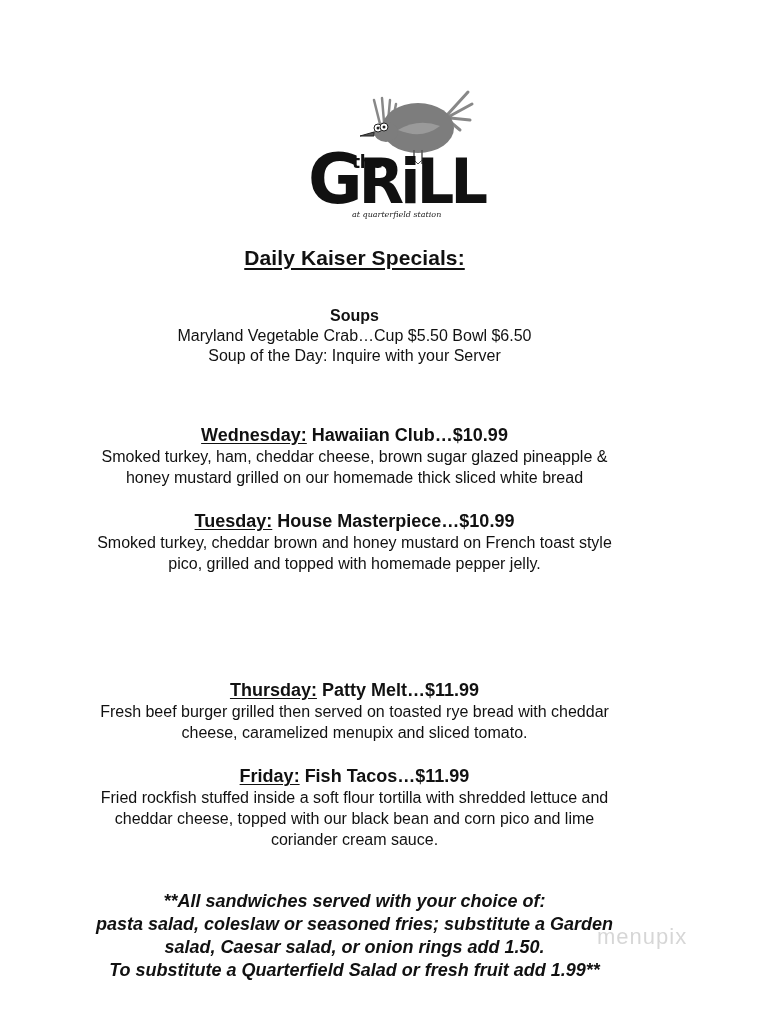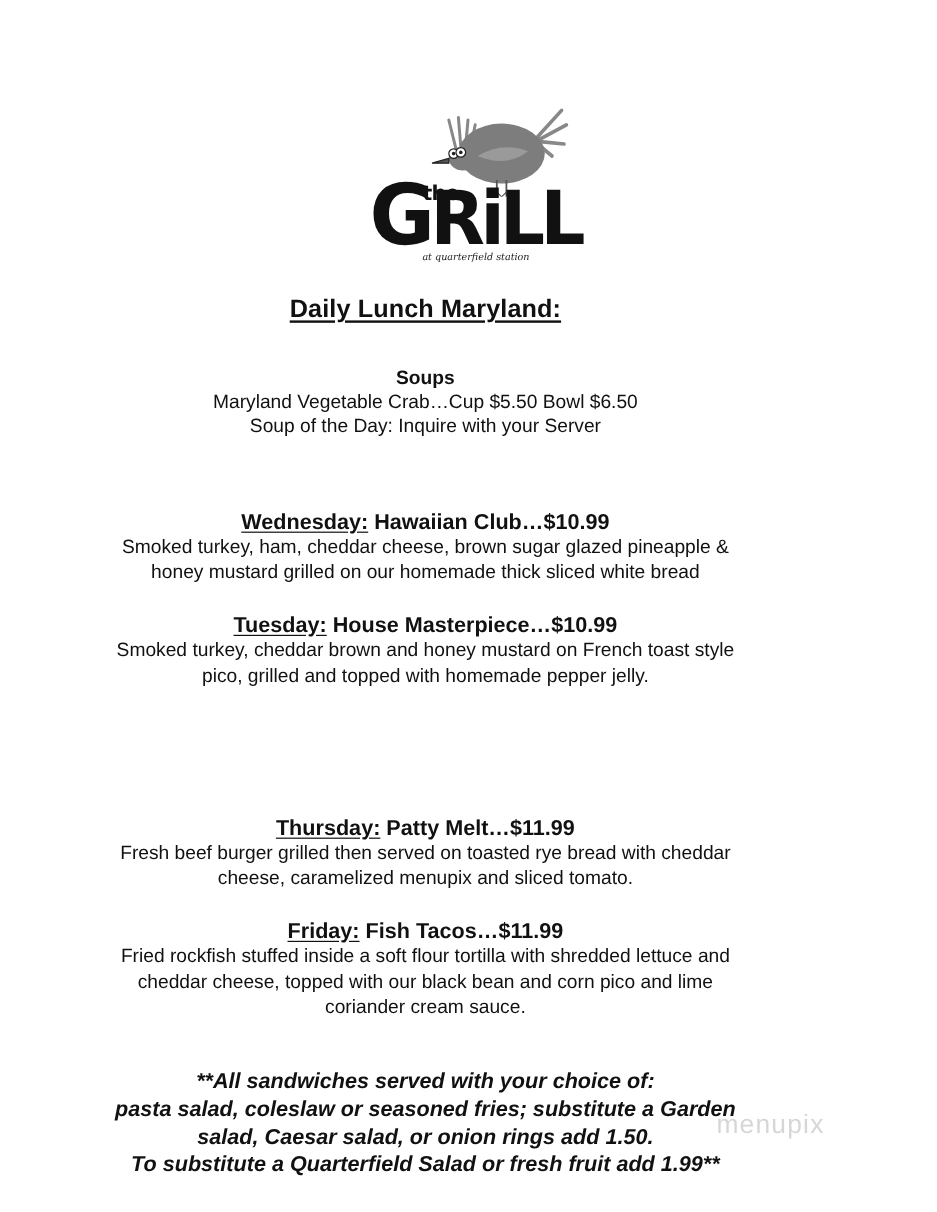--- a/index.html
+++ b/index.html
@@ -143,21 +143,21 @@
       <path d="M74 48 L60 52 L74 52 Z" fill="#555" stroke="#222" stroke-width="1"></path>
 
       <path d="M114 66 L114 80 M122 66 L122 80" stroke="#555" stroke-width="1.5"></path>
       <path d="M110 80 L114 76 L118 80 M118 80 L122 76 L126 80" stroke="#555" stroke-width="1" fill="none"></path>
     </svg>
   </div>
   <div class="logo-the">the</div>
   <div class="logo-grill"><span class="big-g">G</span><span>R</span><span>iLL</span></div>
   <div class="logo-tagline">at quarterfield station</div>
 
-  <div class="title">Daily Lunch Maryland:</div>
+  <div class="title">Daily Kaiser Specials:</div>
 
   <div class="soups">
     <div class="heading">Soups</div>
     <div>Maryland Vegetable Crab…Cup $5.50 Bowl $6.50</div>
     <div>Soup of the Day: Inquire with your Server</div>
   </div>
 
   <div class="special" style="top:412px;">
     <div class="head"><span class="day">Wednesday:</span><span> Hawaiian Club…$10.99</span></div>
     <div>Smoked turkey, ham, cheddar cheese, brown sugar glazed pineapple &amp;</div>

